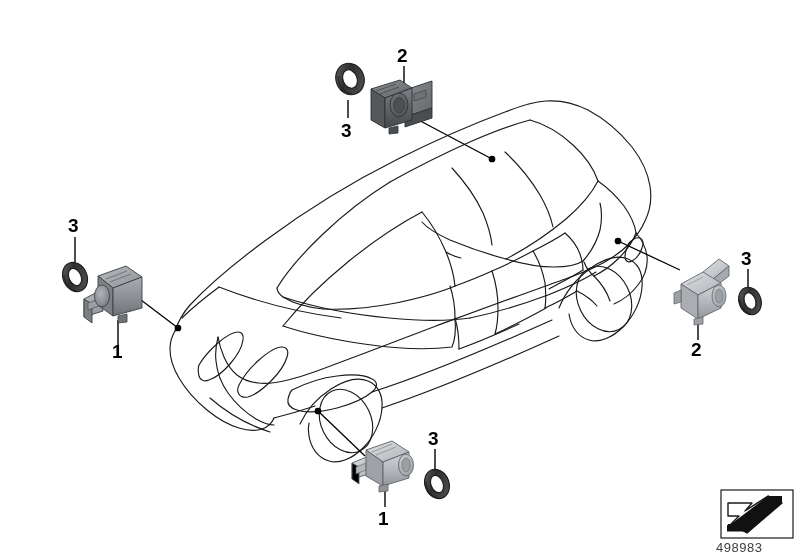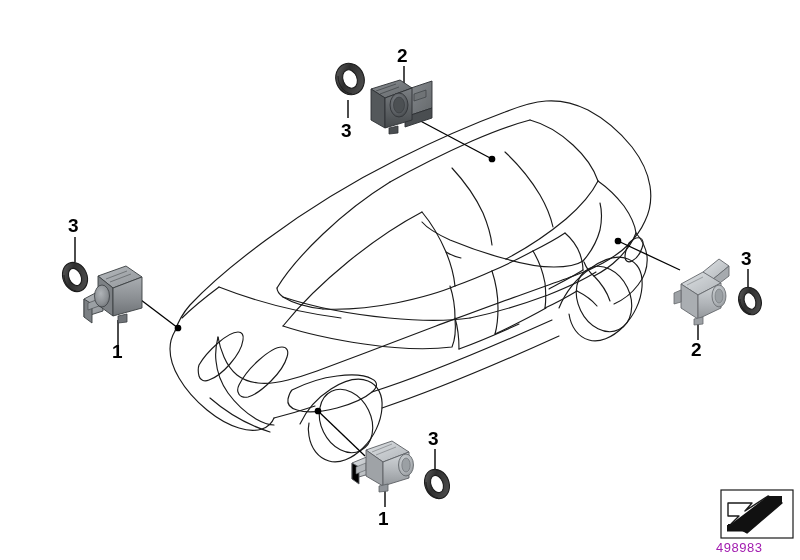--- a/index.html
+++ b/index.html
@@ -23,21 +23,21 @@
     color:#000000;
     line-height:1;
     user-select:none;
   }
   #partnum{
     position:absolute;
     left:716px;top:540px;
     font-family:"Liberation Sans", sans-serif;
     font-size:13px;
     letter-spacing:0.5px;
-    color:#a21caf;
+    color:#404040;
     text-align:center;
   }
 </style>
 </head>
 <body>
 
 <div id="stage">
 <svg viewBox="0 0 800 560" xmlns="http://www.w3.org/2000/svg">
   <defs>
 

